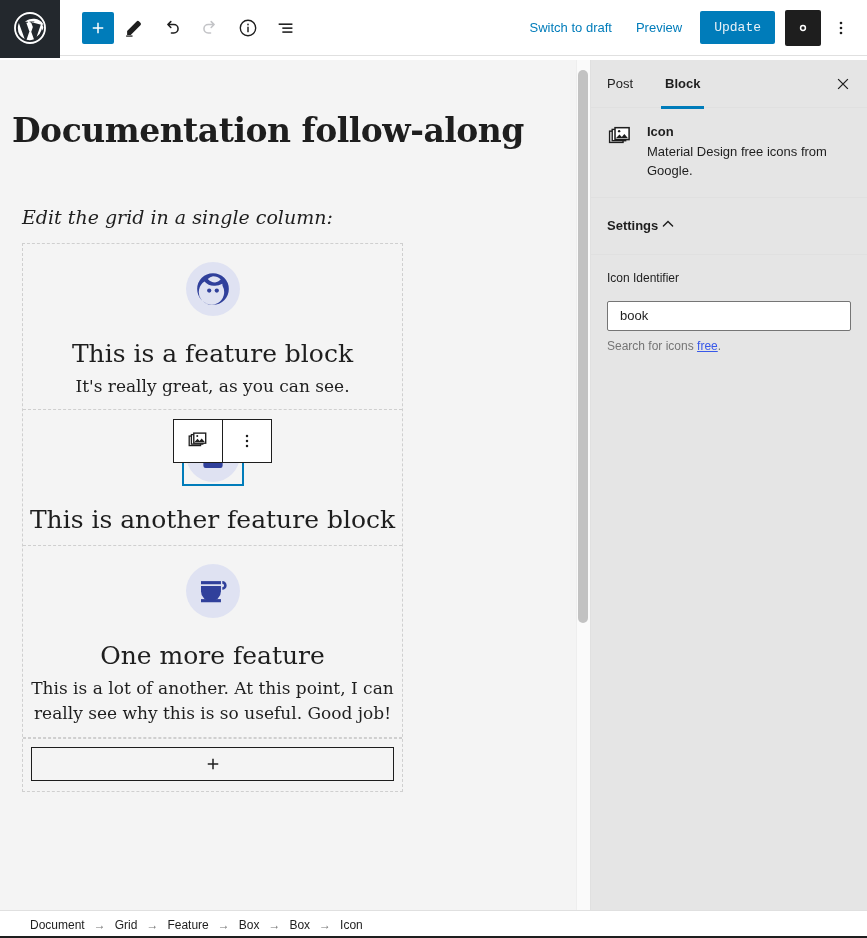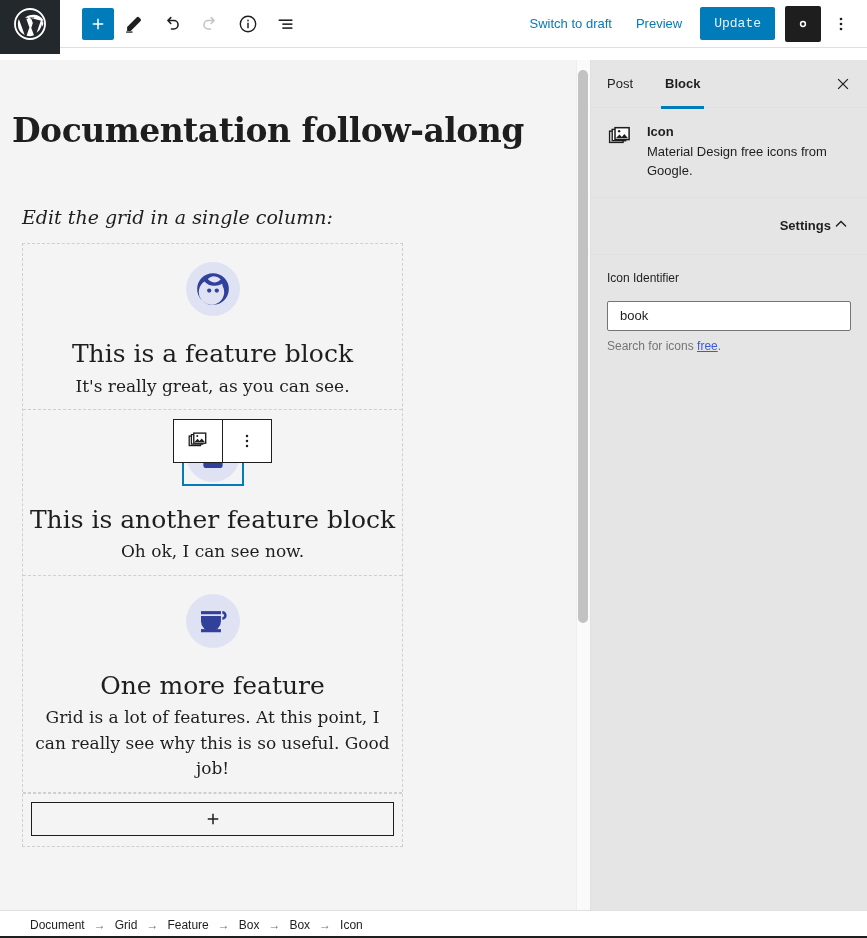--- a/index.html
+++ b/index.html
@@ -6,21 +6,21 @@
   html, body {
     width: 867px; height: 938px;
     font-family: "Liberation Sans", sans-serif;
     background: #ffffff;
     overflow: hidden;
   }
   .app { position: relative; width: 867px; height: 938px; }
 
   
   .topbar {
-    position: absolute; top: 0; left: 0; width: 867px; height: 48px;
+    position: absolute; top: 0; left: 0; width: 867px; height: 56px;
     background: #ffffff; border-bottom: 1px solid #e0e0e0;
     display: flex; align-items: center;
   }
   .wp-logo {
     width: 60px; height: 60px; background: #23282d;
     display: flex; align-items: center; justify-content: center; flex: 0 0 60px;
   }
   .tb-left { display: flex; align-items: center; gap: 2px; padding-left: 22px; }
   .tb-btn {
     width: 36px; height: 36px; display: flex; align-items: center;
@@ -140,21 +140,21 @@
     background: none; border: none; cursor: pointer;
     display: flex; align-items: center; justify-content: center;
   }
   .sb-blockcard {
     display: flex; gap: 14px; padding: 16px; border-bottom: 1px solid #e0e0e0;
     align-items: flex-start;
   }
   .sb-block-name { font-size: 13px; font-weight: bold; color: #1e1e1e; margin-bottom: 4px; }
   .sb-block-desc { font-size: 13px; color: #1e1e1e; line-height: 1.45; }
   .sb-panel-head {
-    display: flex; align-items: center; justify-content: flex-end;
+    display: flex; align-items: center; justify-content: flex-start;
     padding: 16px; cursor: pointer; border-bottom: 1px solid #e0e0e0;
   }
   .sb-panel-title { font-size: 13px; font-weight: bold; color: #1e1e1e; }
   .sb-panel-body { padding: 16px; }
   .field-label { display: block; font-size: 12px; color: #1e1e1e; margin-bottom: 16px; }
   .text-input {
     width: 100%; height: 30px; border: 1px solid #757575; border-radius: 2px;
     padding: 4px 12px; font-size: 13px; color: #1e1e1e;
     font-family: "Liberation Sans", sans-serif; background: #fff;
   }
@@ -274,36 +274,35 @@
         <div class="feature-block">
           <div class="icon-wrap selected">
             <span class="icon-circle">
               <svg width="34" height="34" viewBox="0 0 24 24">
                 <path fill="#30409b" d="M6.8 2.8h10.4a1.6 1.6 0 0 1 1.6 1.6v15.2a1.6 1.6 0 0 1-1.6 1.6H6.8a1.6 1.6 0 0 1-1.6-1.6V4.4a1.6 1.6 0 0 1 1.6-1.6z"></path>
                 <path fill="#ffffff" d="M9 3.4h4.3v7.3l-2.15-1.8L9 10.7z"></path>
               </svg>
             </span>
           </div>
           <div class="feature-title">This is another feature block</div>
-          <div class="feature-desc">Oh ok, I can see now.</div>
         </div>
 
         <div class="feature-block">
           <div class="icon-wrap">
             <span class="icon-circle">
               <svg width="36" height="36" viewBox="0 0 24 24">
                 <path fill="#30409b" d="M4 5.4h13.3v2.1H4z"></path>
                 <path fill="#30409b" d="M4 8.6h13.3v3.6a6.65 6.65 0 0 1-13.3 0z"></path>
                 <path fill="#30409b" d="M18.2 5.4a2.9 2.9 0 0 1 0 5.8V9.5a1.2 1.2 0 0 0 0-2.4z"></path>
                 <rect x="4" y="17.4" width="13.3" height="2.1" fill="#30409b"></rect>
               </svg>
             </span>
           </div>
           <div class="feature-title">One more feature</div>
-          <div class="feature-desc">Grid is a lot of features.  At this point, I can really see why this is so useful.  Good job!</div>
+          <div class="feature-desc">This is a lot of another.  At this point, I can really see why this is so useful.  Good job!</div>
         </div>
 
         <div class="appender-row">
           <button class="appender">
             <svg width="18" height="18" viewBox="0 0 24 24">
               <path fill="#1e1e1e" d="M11 5h2v6h6v2h-6v6h-2v-6H5v-2h6z"></path>
             </svg>
           </button>
         </div>
       </div>

